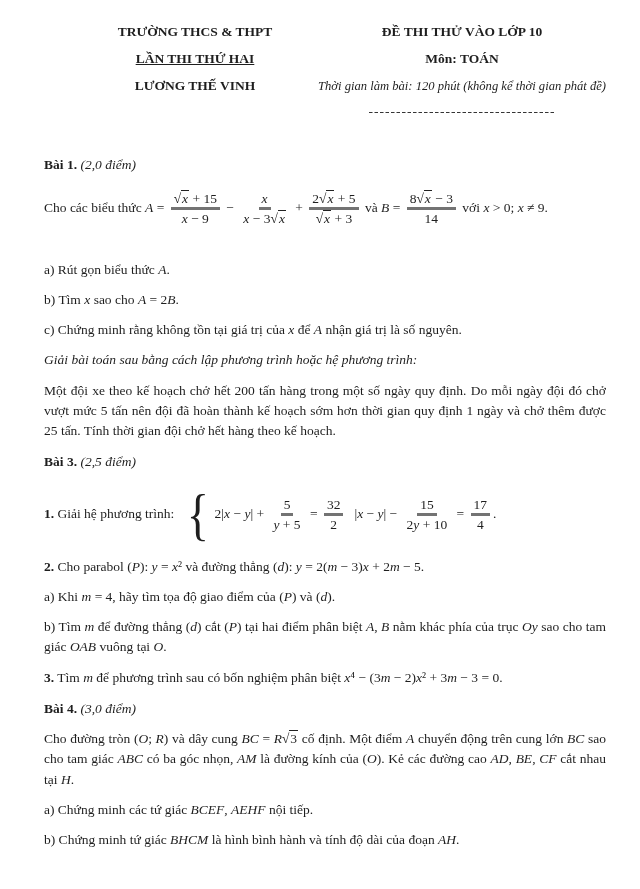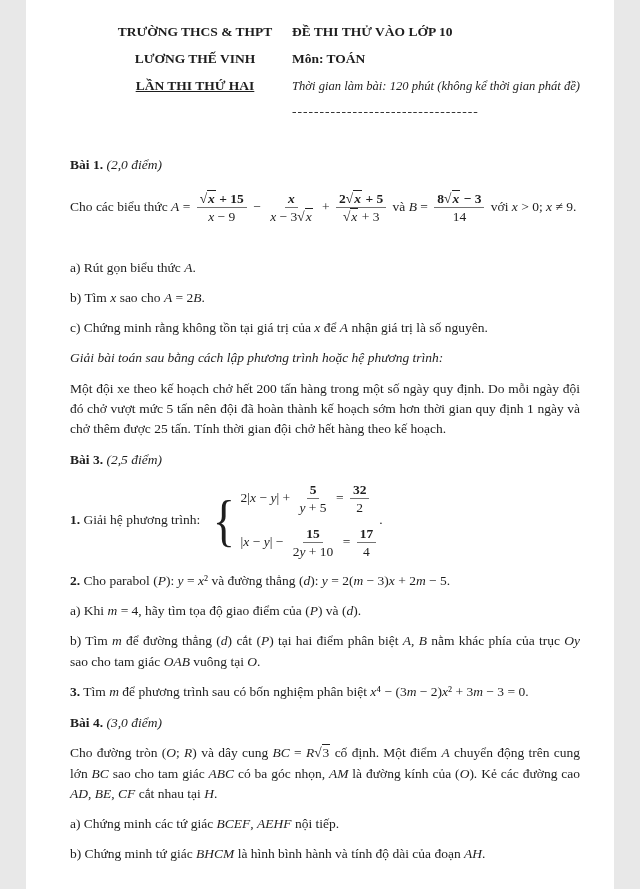--- a/index.html
+++ b/index.html
@@ -1,62 +1,62 @@
 <!DOCTYPE html>
 <html><head>
 <meta charset="utf-8">
 <style>
   html,body{margin:0;padding:0;background:#e8e8e8;}
   .page{
-    width:588px;height:889px;margin:0 auto;background:#ffffff;color:#1e1e1e;
+    width:640px;height:889px;margin:0 auto;background:#ffffff;color:#1e1e1e;
     font-family:"Liberation Serif","DejaVu Serif",serif;font-size:13.5px;
     box-sizing:border-box;padding:24px 34px 16px 44px;overflow:hidden;
   }
   
   .header{display:flex;margin-bottom:24px;}
   .h-left{width:248px;margin-left:28px;text-align:center;}
-  .h-right{flex:1;}
+  .h-right{flex:1;text-align:center;}
   .h-line{margin-bottom:10px;line-height:1.25;}
   .bold{font-weight:bold;}
   .underline{text-decoration:underline;}
   .time{font-style:italic;font-size:12.6px;white-space:nowrap;margin-top:11px;}
   .divider{margin-top:4px;letter-spacing:1px;color:#2a2a2a;}
   
   .line{margin-bottom:10px;line-height:1.5;}
   .heading{margin-top:11px;}
   .para{text-align:justify;}
   .formula{margin:14px 0 32px 0;}
   .sysline{margin:6px 0 10px 0;}
   .mt{font-style:normal;}
   .mi{font-style:italic;}
   .mb{font-weight:bold;}
   
   .frac{display:inline-flex;flex-direction:column;align-items:center;vertical-align:middle;
         margin:0 3px;text-align:center;}
   .frac .num,.frac .den{display:block;padding:0 3px;line-height:1.3;white-space:nowrap;}
-  .frac .num{border-bottom:1px solid #737373;font-weight:bold;}
+  .frac .num{border-bottom:3px solid #737373;}
   
   .sqrt{display:inline;white-space:nowrap;}
   .rad{display:inline-block;border-top:1px solid #222;line-height:1.12;padding:0 1px;}
   
   .sys{display:inline-flex;align-items:center;vertical-align:middle;margin-left:6px;}
   .brace{font-size:58px;line-height:64px;font-weight:400;margin-right:3px;
          transform:scaleX(.8);transform-origin:center;}
-  .sysrows{display:inline-flex;flex-direction:column;gap:8px;}
+  .sysrows{display:inline-flex;flex-direction:row;gap:8px;}
   .sysrow{white-space:nowrap;}
 </style>
 </head>
 <body>
 
 <div class="page">
   <div class="header">
     <div class="h-left">
       <div class="h-line bold">TRƯỜNG THCS &amp; THPT</div>
+      <div class="h-line bold underline">LẦN THI THỨ HAI</div>
       <div class="h-line bold">LƯƠNG THẾ VINH</div>
-      <div class="h-line bold underline">LẦN THI THỨ HAI</div>
     </div>
     <div class="h-right">
       <div class="h-line bold">ĐỀ THI THỬ VÀO LỚP 10</div>
       <div class="h-line bold">Môn: TOÁN</div>
       <div class="h-line time">Thời gian làm bài: 120 phút (không kể thời gian phát đề)</div>
       <div class="h-line divider">----------------------------------</div>
     </div>
   </div>
   <div class="body" id="doc-body">
       <div class="line heading"><span class="mb">Bài 1. </span><span class="mi">(2,0 điểm)</span></div>

